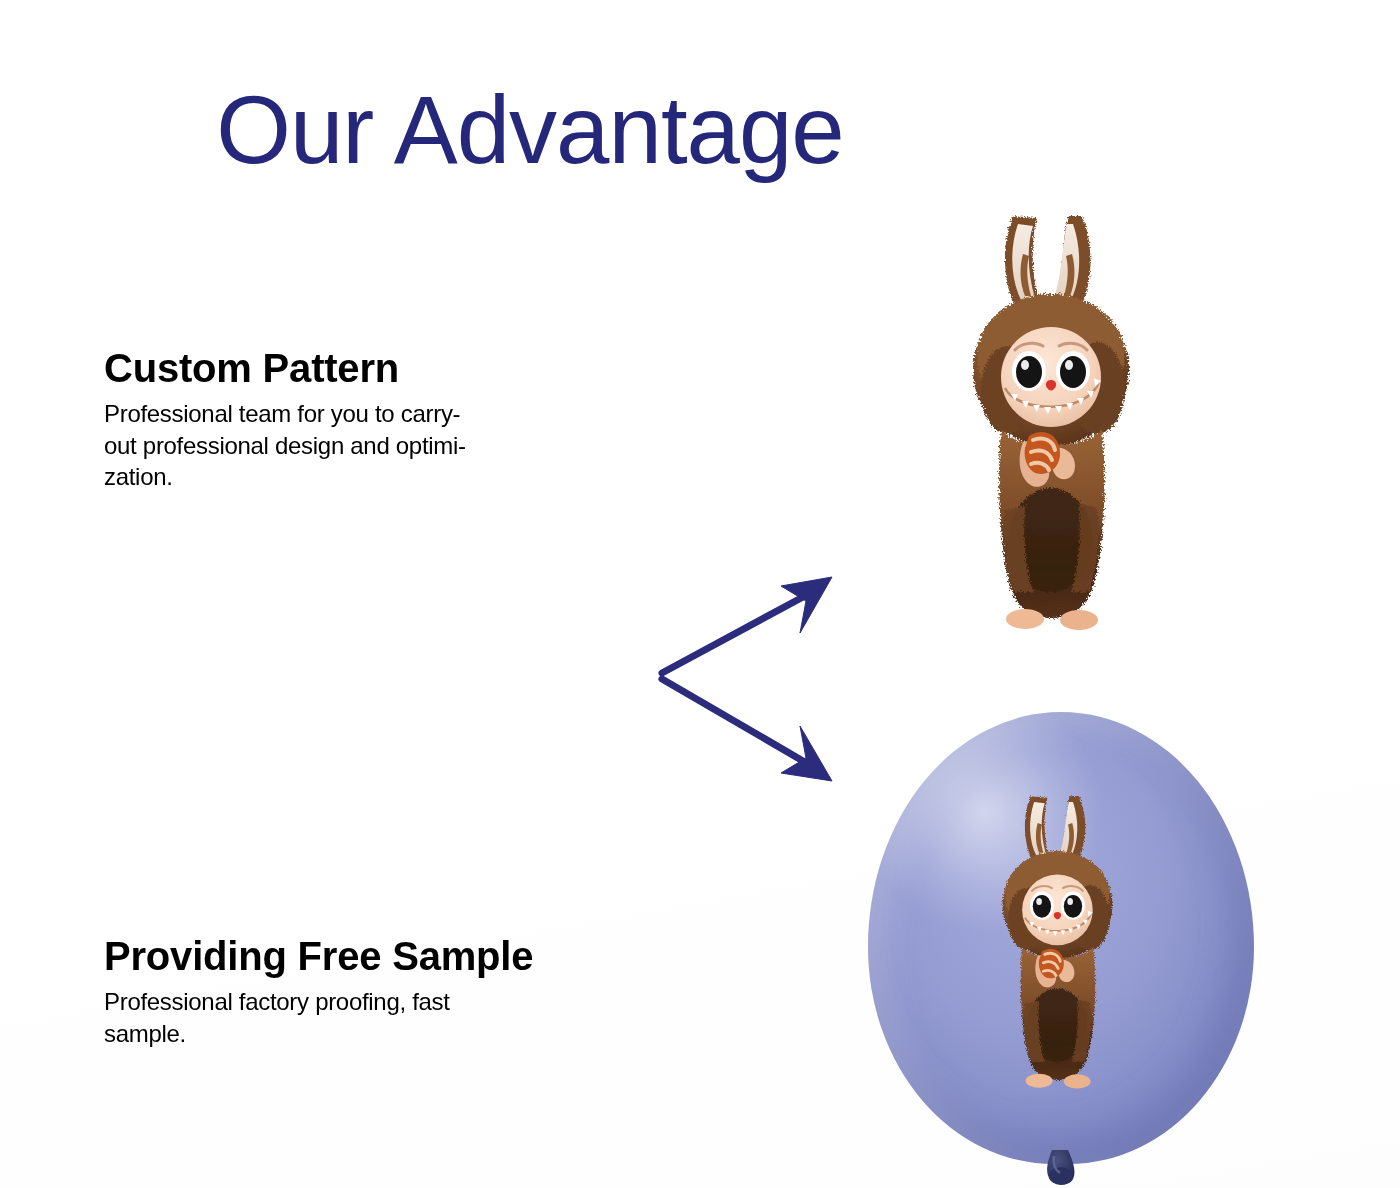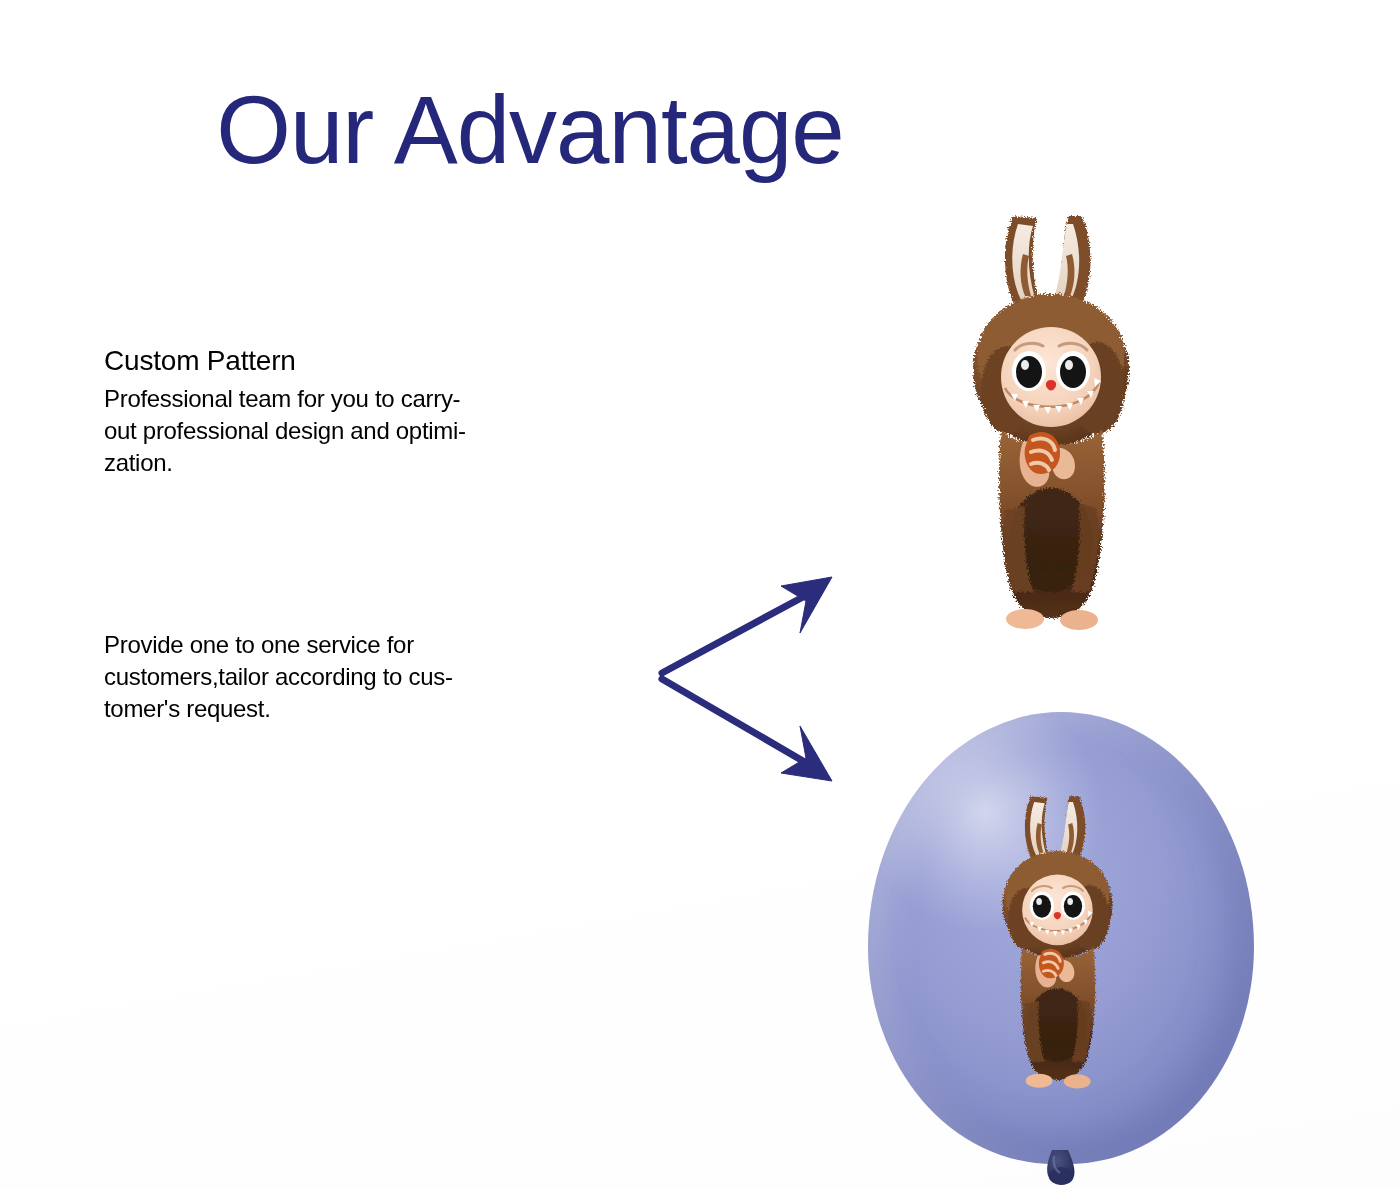--- a/index.html
+++ b/index.html
@@ -41,22 +41,22 @@
   .feature-block {
     position: absolute;
     left: 104px;
     width: 690px;
   }
   .feature-block.b1 { top: 300px; }
   .feature-block.b2 { top: 585px; }
   .feature-block.b3 { top: 888px; }
 
   .feature-title {
-    font-size: 28px;
-    font-weight: normal;
+    font-size: 40px;
+    font-weight: bold;
     color: #000000;
     line-height: 1.24;
     letter-spacing: -0.2px;
     margin: 0 0 4px 0;
   }
   .feature-body {
     font-size: 24px;
     font-weight: 400;
     color: #000000;
     line-height: 1.33;
@@ -131,25 +131,27 @@
   <div class="page-title">Our Advantage</div>
 
   <div class="feature-block b1">
     <p class="feature-title">Custom Pattern</p>
     <p class="feature-body">Professional team for you to carry-
 out professional design and optimi-
 zation.</p>
   </div>
 
   <div class="feature-block b2">
-    <p class="feature-body">Provide one to one service for
-customers,tailor according to cus-
-tomer's request.</p>
-  </div>
-
+  </div>
+
+  <div class="feature-block b3">
+    <p class="feature-title">Providing Free Sample</p>
+    <p class="feature-body">Professional factory proofing, fast
+sample.</p>
+  </div>
 
   <div class="split-arrow">
     <svg width="230" height="260" viewBox="0 0 230 260">
       <g fill="#2b2c7c" stroke="#2b2c7c">
 
         <path d="M22,124 L163,48" stroke-width="7" fill="none" stroke-linecap="round"></path>
 
         <path d="M192,28 L141,37 L166,52 L160,84 Z"></path>
 
         <path d="M22,130 L163,212" stroke-width="7" fill="none" stroke-linecap="round"></path>

